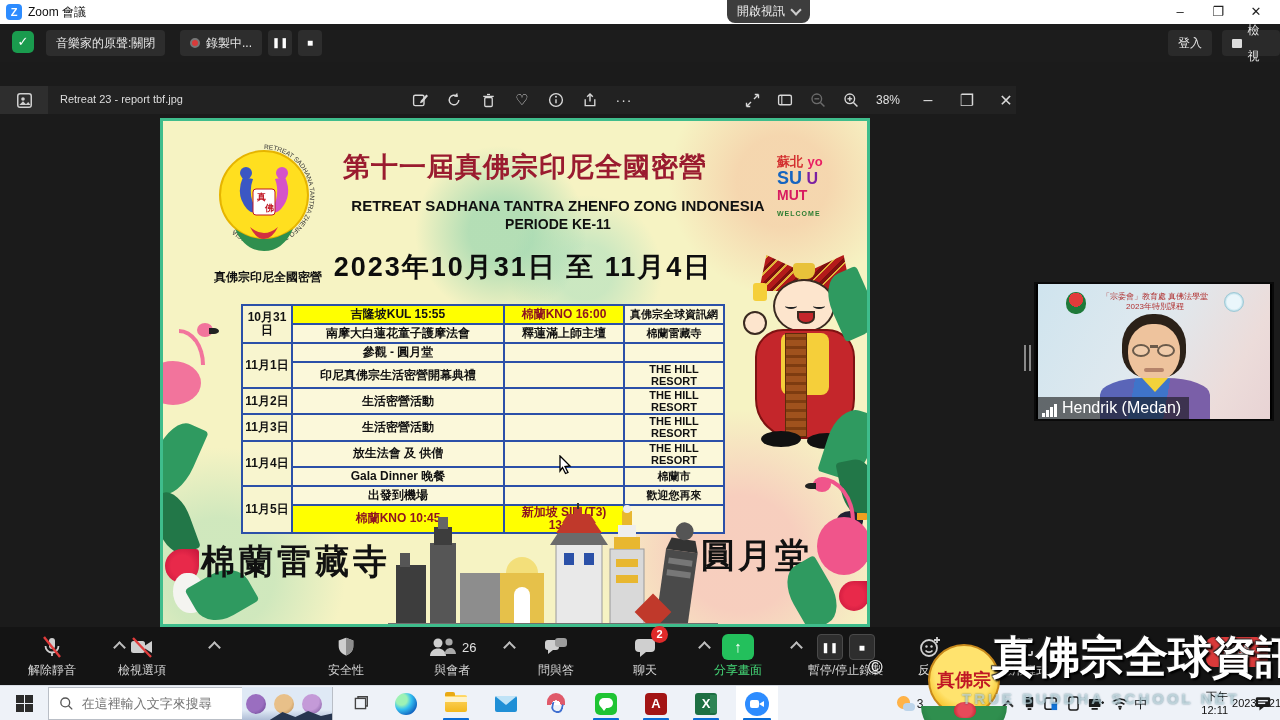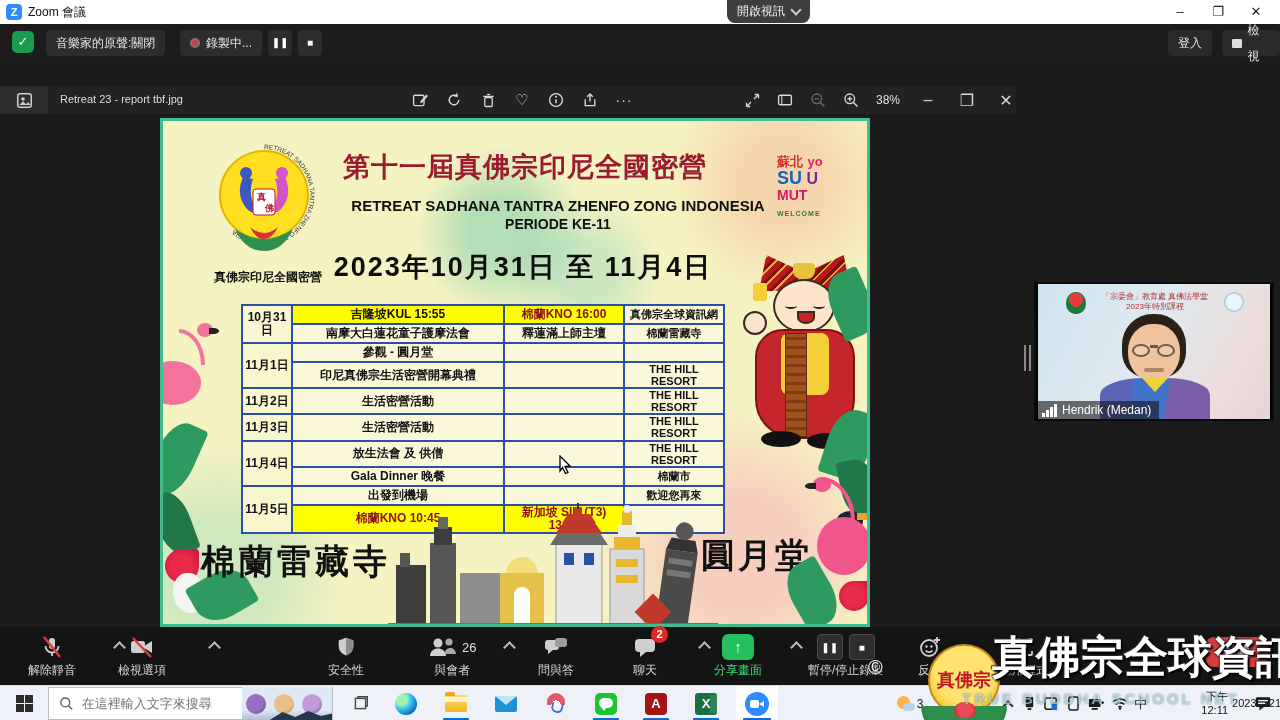--- a/index.html
+++ b/index.html
@@ -63,21 +63,21 @@
   .flam-body { background:#f2749c; border-radius:50%; }
   .flam-neck { border:4px solid #f2749c; border-bottom:none; border-left:none; border-radius:0 100% 0 0; }
 
   
   .mascot-face { background:#fde5cd; border-radius:50%; border:2px solid #3a2a20; }
   .mascot-eye { border-bottom:2px solid #222; border-radius:0 0 50% 50%; width:12px; height:6px; }
 
   
   .vtile { left:1034px; top:282px; width:240px; height:139px; background:#000; border:2px solid #0a0a0a; }
   .vtile-inner { left:2px; top:0; width:232px; height:135px; background:linear-gradient(120deg,#cfe4ee 0%,#dfe9ef 45%,#ecdcda 80%,#e8d3d4 100%); overflow:hidden; }
-  .name-tag { left:0px; bottom:0px; background:rgba(20,20,20,.6); color:#fff; font-size:12px; padding:2px 8px 2px 4px; display:flex; align-items:center; gap:4px; }
+  .name-tag { left:0px; bottom:0px; background:rgba(20,20,20,.6); color:#fff; font-size:16px; padding:2px 8px 2px 4px; display:flex; align-items:center; gap:4px; }
   .sigbar { display:inline-block; width:3px; background:#fff; margin-right:1px; vertical-align:bottom; }
 
   .panel-handle-line { width:2px; height:26px; background:#8a8a8a; }
 
   
   .ztoolbar { left:0; top:627px; width:1280px; height:58px; background:#141414; }
   .tbitem { position:absolute; top:5px; display:flex; flex-direction:column; align-items:center; color:#d6d6d6; font-size:12px; }
   .tbitem .ic { height:30px; display:flex; align-items:center; justify-content:center; }
   .caret { position:absolute; top:14px; width:9px; height:9px; }
   .caret:before { content:""; position:absolute; left:0; top:2px; width:7px; height:7px; border-left:2px solid #bdbdbd; border-top:2px solid #bdbdbd; transform:rotate(45deg); }

